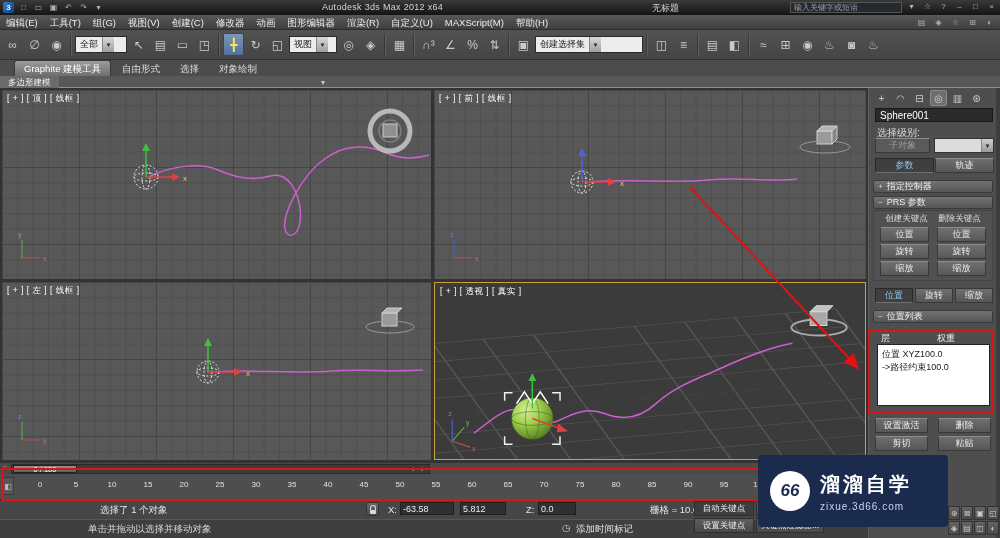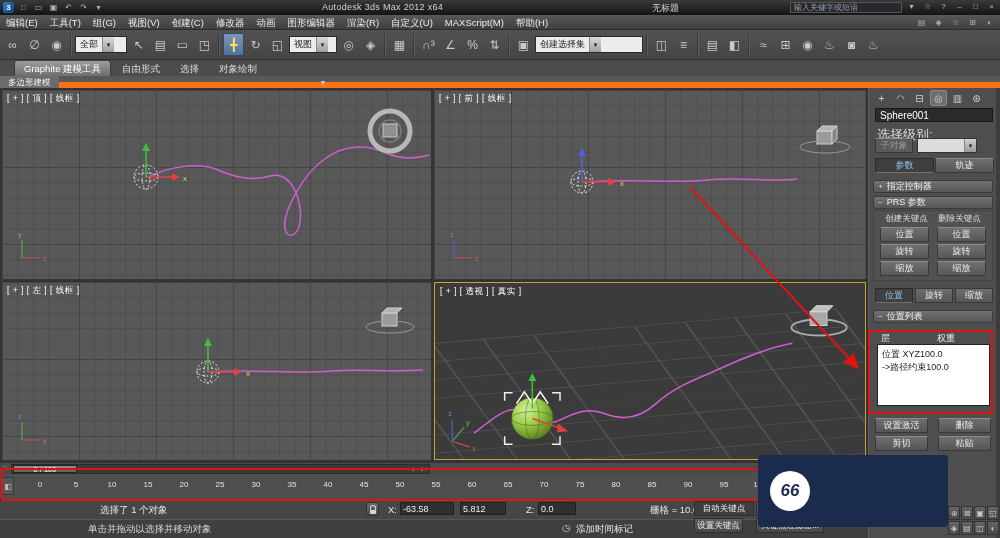--- a/index.html
+++ b/index.html
@@ -29,21 +29,21 @@
 .tbtn{min-width:21px;height:23px;display:flex;align-items:center;justify-content:center;font-size:12px;color:#cacaca;border-radius:2px}
 .tbtn.active{background:linear-gradient(#7e97b8,#51719a);border:1px solid #2c4a6e;color:#ffe05a}
 .tsep{width:2px;height:22px;border-left:1px solid #383838;border-right:1px solid #5e5e5e;margin:0 2px}
 .combo{height:17px;background:#ececec;color:#1a1a1a;border:1px solid #2a2a2a;font-size:9px;display:flex;align-items:center;padding:0 0 0 4px;gap:4px}
 .combo .arrow{width:12px;height:15px;background:linear-gradient(#d8d8d8,#a0a0a0);border-left:1px solid #888;font-size:7px;display:flex;align-items:center;justify-content:center;color:#222}
 
 
 .ribbontabs{position:absolute;left:0;top:60px;width:1000px;height:16px;background:#4c4c4c;display:flex;align-items:flex-end;padding-left:14px;gap:2px;font-size:9.5px;z-index:5}
 .rtab{padding:1px 9px;color:#ddd;line-height:13px}
 .rtab.active{background:linear-gradient(#9c9c9c,#6e6e6e);border:1px solid #3a3a3a;border-bottom:none;border-radius:3px 3px 0 0;color:#fff}
-.ribbonsub{position:absolute;left:0;top:76px;width:1000px;height:12px;background:#585858;border-bottom:6px solid #f97316;font-size:8.5px;z-index:5}
+.ribbonsub{position:absolute;left:0;top:76px;width:1000px;height:12px;background:#585858;border-bottom:1px solid #f97316;font-size:8.5px;z-index:5}
 .rsub{display:inline-block;padding:0 8px;background:#6b6b6b;color:#f2f2f2;line-height:12px}
 .rsub-more{display:inline-block;margin-left:260px;color:#ccc;font-size:8px}
 
 
 .viewarea{position:absolute;left:0;top:88px;width:868px;height:374px;background:#333}
 .vp{position:absolute;overflow:hidden}
 .wire{background-color:#585858;background-image:
  linear-gradient(to right,#454545 1px,transparent 1px),
  linear-gradient(to bottom,#454545 1px,transparent 1px),
  linear-gradient(to right,#4e4e4e 1px,transparent 1px),
@@ -56,25 +56,25 @@
 .vplabel{position:absolute;left:5px;top:3px;font-size:8.5px;color:#fff;z-index:3;letter-spacing:.5px}
 .vp svg{position:absolute;left:0;top:0;width:100%;height:100%;z-index:1}
 
 
 .cmdpanel{position:absolute;left:868px;top:88px;width:132px;height:450px;background:#4e4e4e;border-left:1px solid #5f5f5f;z-index:4}
 .cp-scroll{position:absolute;right:0;top:0;width:4px;height:450px;background:#3d3d3d}
 .cp-tabs{position:absolute;left:4px;top:2px;display:flex;gap:2px}
 .cp-tab{width:17px;height:16px;display:flex;align-items:center;justify-content:center;font-size:10px;color:#cfcfcf;border-radius:2px}
 .cp-tab.active{background:#6e6e6e;border:1px solid #8a8a8a}
 .cp-name{position:absolute;left:6px;top:20px;width:118px;height:14px;background:#2a2a2a;border:1px solid #191919;color:#fff;font-size:10px;padding:0 4px;font-family:inherit}
-.cp-label{position:absolute;left:8px;top:38px;font-size:13px;color:#ddd}
+.cp-label{position:absolute;left:8px;top:38px;font-size:10px;color:#ddd}
 .cp-subrow{position:absolute;left:6px;top:50px;display:flex;gap:4px}
 .cp-btn{height:15px;background:linear-gradient(#6e6e6e,#565656);border:1px solid #383838;border-top-color:#8c8c8c;color:#ececec;font-size:9px;text-align:center;line-height:13px}
 .cp-btn.disabled{color:#9a9a9a;background:#5a5a5a}
-.w55{width:38px}.w59{width:59px}
+.w55{width:55px}.w59{width:59px}
 .cp-combo{width:60px;height:15px;background:#dcdcdc;border:1px solid #333;display:flex;justify-content:flex-end}
 .cp-combo .arrow{width:12px;text-align:center;font-size:7px;color:#222;line-height:13px;background:linear-gradient(#d0d0d0,#9a9a9a);border-left:1px solid #888}
 .cp-tabrow{position:absolute;left:6px;top:70px;display:flex;gap:1px}
 .pressed{background:#3f3f3f !important;border:1px solid #2a2a2a !important;border-bottom-color:#6f6f6f !important}
 .blue{color:#8fc6ee !important}
 .rollout{position:absolute;left:4px;right:7px;height:13px;background:linear-gradient(#727272,#565656);border:1px solid #3a3a3a;border-radius:2px;color:#f0f0f0;font-size:9px;display:flex;align-items:center;gap:4px;padding:0 4px}
 .ro-assign{top:92px}.ro-prs{top:108px}.ro-plist{top:222px}
 .sign{font-size:8px;color:#ddd}
 .prs-body{position:absolute;left:4px;right:7px;top:122px;background:#515151;border:1px solid #434343;padding:2px 0 4px}
 .prs-heads{display:flex;font-size:8.5px;color:#ddd;padding:0 6px;margin-bottom:2px}
@@ -109,21 +109,21 @@
 .listener .pink{height:19px;background:#e9c2d2;border:1px solid #8a8a8a;border-bottom:none}
 .listener .white{height:19px;background:#fff;border:1px solid #8a8a8a;color:#111;font-size:9px;padding:3px 2px 0;white-space:nowrap;overflow:hidden}
 .sbtext{position:absolute;font-size:9.5px;color:#e6e6e6;z-index:5}
 .lockbtn{position:absolute;left:366px;top:502px;width:13px;height:14px;background:linear-gradient(#696969,#4c4c4c);border:1px solid #333;border-radius:2px;z-index:5}
 .lockbtn i{position:absolute;left:3px;top:7px;width:6px;height:4px;background:#d8d8d8;border-radius:1px}
 .lockbtn b{position:absolute;left:3px;top:2px;width:6px;height:5px;border:1px solid #d8d8d8;border-bottom:none;border-radius:3px 3px 0 0}
 .coordfield{position:absolute;top:502px;height:13px;background:#303030;border:1px solid #1f1f1f;color:#ececec;font-size:9px;padding:0 2px;z-index:5;font-family:inherit}
 .b-anim{position:absolute;height:15px;background:linear-gradient(#5e5e5e,#484848);border:1px solid #2f2f2f;color:#ececec;font-size:8.5px;text-align:center;line-height:13px;z-index:5}
 .b-autokey{left:694px;top:501px;width:60px;background:#3d3d3d}
 .b-selobj{left:756px;top:501px;width:50px}
-.b-setkey{left:694px;top:518px;width:49px}
+.b-setkey{left:694px;top:518px;width:60px}
 .b-keyfilters{left:756px;top:518px;width:68px}
 .navcluster{position:absolute;left:948px;top:506px;width:51px;display:flex;flex-wrap:wrap;gap:1px;z-index:6}
 .navbtn{width:12px;height:14px;background:linear-gradient(#646464,#4a4a4a);border:1px solid #333;color:#ccc;font-size:8px;text-align:center;line-height:13px}
 
 
 .overlay{position:absolute;left:0;top:0;width:1000px;height:538px;z-index:40;pointer-events:none}
 .watermark{position:absolute;left:758px;top:455px;width:190px;height:72px;background:#1b2b4d;border-radius:4px;display:flex;align-items:center;gap:10px;padding:0 12px;z-index:50}
 .wm-logo{width:40px;height:40px;border-radius:50%;background:#fff;color:#1b2b4d;font-weight:bold;font-style:italic;font-size:17px;display:flex;align-items:center;justify-content:center}
 .wm-brand{font-size:20px;font-weight:bold;color:#fff;letter-spacing:3px}
 .wm-url{font-size:10px;color:#c8d4ea;letter-spacing:1px;margin-top:3px}
@@ -540,15 +540,19 @@
     </defs>
     <line x1="690" y1="187" x2="858" y2="368" stroke="#e01212" stroke-width="2" marker-end="url(#arrow)"></line>
     <rect x="869" y="331" width="123" height="82" fill="none" stroke="#e01212" stroke-width="2"></rect>
     <rect x="2" y="469" width="860" height="31" fill="none" stroke="#e01212" stroke-width="2"></rect>
   </svg>
 
   <div class="watermark">
     <div class="wm-logo">
         <span>66</span>
       </div>
+    <div>
+      <div class="wm-brand">溜溜自学</div>
+      <div class="wm-url">zixue.3d66.com</div>
+    </div>
   </div>
 
 </div>
 
 </body></html>

